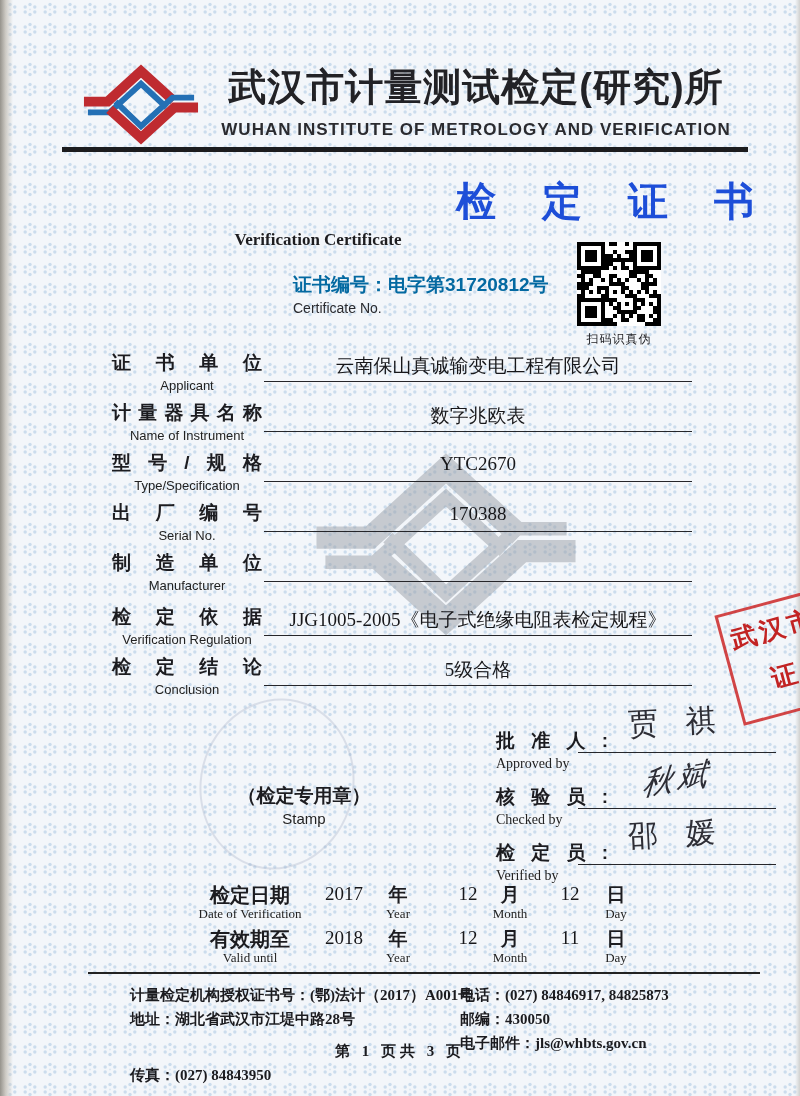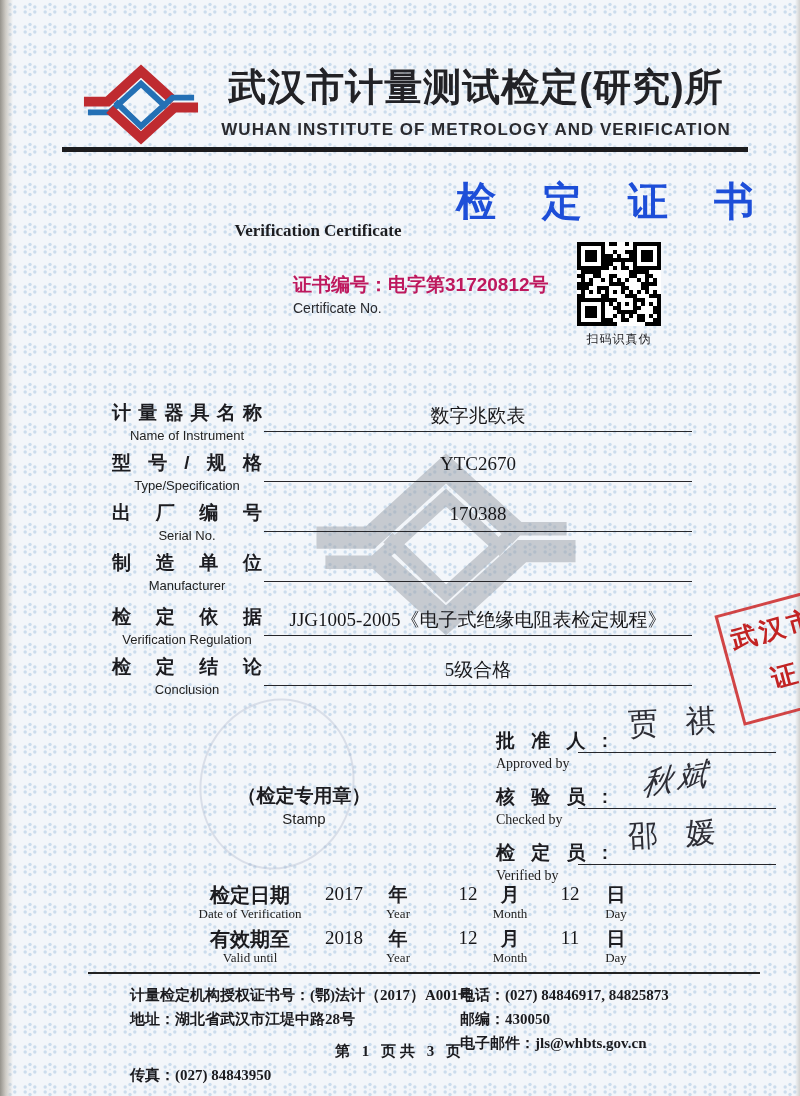--- a/index.html
+++ b/index.html
@@ -16,25 +16,25 @@
   
   .org-cn{left:202px;top:62px;width:548px;text-align:center;font-size:38px;font-weight:800;
     color:#222226;white-space:nowrap;font-family:"Liberation Sans","DejaVu Sans",sans-serif;letter-spacing:1px;}
   .org-en{left:202px;top:120px;width:548px;text-align:center;font-size:17px;font-weight:600;
     color:#2b2b2f;letter-spacing:1px;white-space:nowrap;}
   .header-rule{left:62px;top:147px;width:686px;height:5px;background:#1c1c1e;}
 
   
   .title-cn{left:0;top:174px;width:800px;text-align:right;font-size:40px;font-weight:800;
     color:#1d4ed8;letter-spacing:46px;text-indent:46px;font-family:"Liberation Serif","DejaVu Serif",serif;}
-  .title-en{left:0;top:221px;width:636px;text-align:center;font-size:17px;font-weight:700;
+  .title-en{left:0;top:230px;width:636px;text-align:center;font-size:17px;font-weight:700;
     color:#1d1d20;font-family:"Liberation Serif","DejaVu Serif",serif;}
 
   
-  .certno{left:293px;top:272px;font-size:19px;color:#be185d;}
+  .certno{left:293px;top:272px;font-size:19px;color:#0369a1;}
   .certno .lbl{font-family:"Liberation Serif","DejaVu Serif",serif;font-weight:600;}
   .certno .val{font-weight:600;}
   .certno-en{left:293px;top:300px;font-size:14px;color:#2a2a2e;}
 
   
   .qr{left:577px;top:242px;width:84px;height:84px;background:#fff;}
   .qr-caption{left:558px;top:331px;width:122px;text-align:center;font-size:12px;color:#1e1e22;
     font-family:"Liberation Serif","DejaVu Serif",serif;letter-spacing:1px;}
 
   
@@ -307,20 +307,26 @@
           <rect x="56" y="0" width="28" height="28"></rect>
           <rect x="60" y="4" width="20" height="20" fill="#fff"></rect>
           <rect x="64" y="8" width="12" height="12" fill="#000"></rect>
           <rect x="0" y="56" width="28" height="28"></rect>
           <rect x="4" y="60" width="20" height="20" fill="#fff"></rect>
           <rect x="8" y="64" width="12" height="12" fill="#000"></rect>
         </g>
       </svg></div>
   <div class="abs qr-caption">扫码识真伪</div>
 
+  <div class="abs field" style="top:350px">
+    <div class="f-label">证书单位</div>
+    <div class="f-sub">Applicant</div>
+    <div class="f-value">云南保山真诚输变电工程有限公司</div>
+    <div class="f-line"></div>
+  </div>
   <div class="abs field" style="top:400px">
     <div class="f-label">计量器具名称</div>
     <div class="f-sub">Name of Instrument</div>
     <div class="f-value">数字兆欧表</div>
     <div class="f-line"></div>
   </div>
   <div class="abs field" style="top:450px">
     <div class="f-label">型号/规格</div>
     <div class="f-sub">Type/Specification</div>
     <div class="f-value">YTC2670</div>

